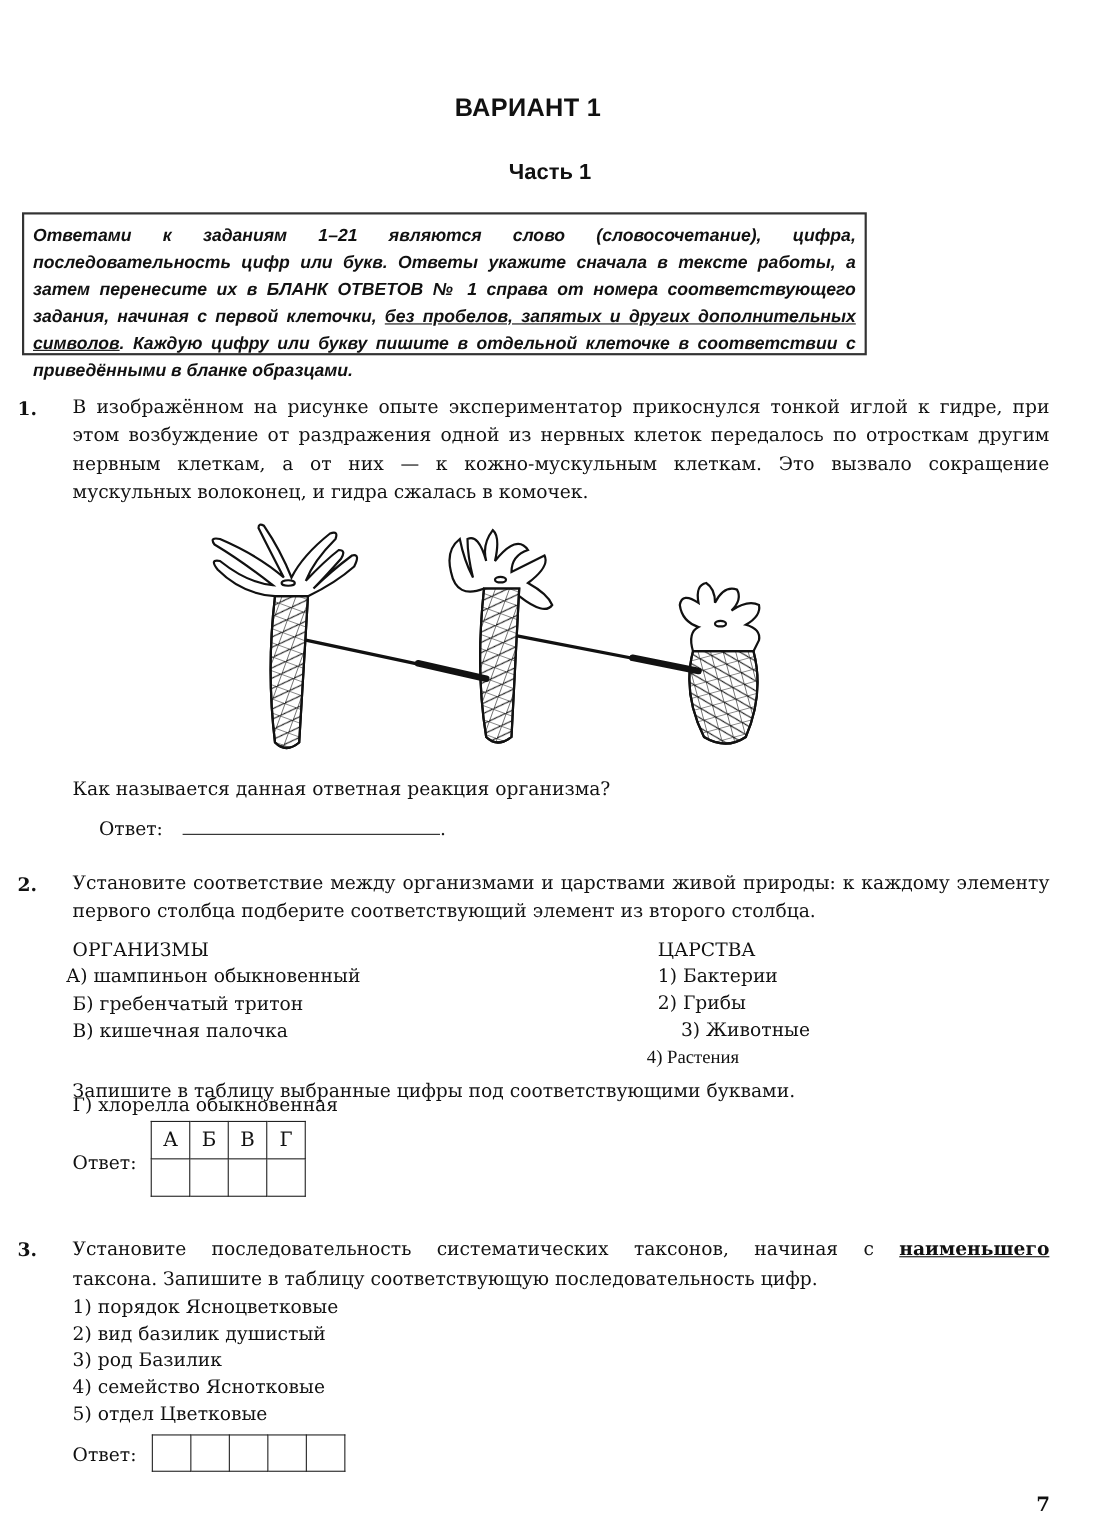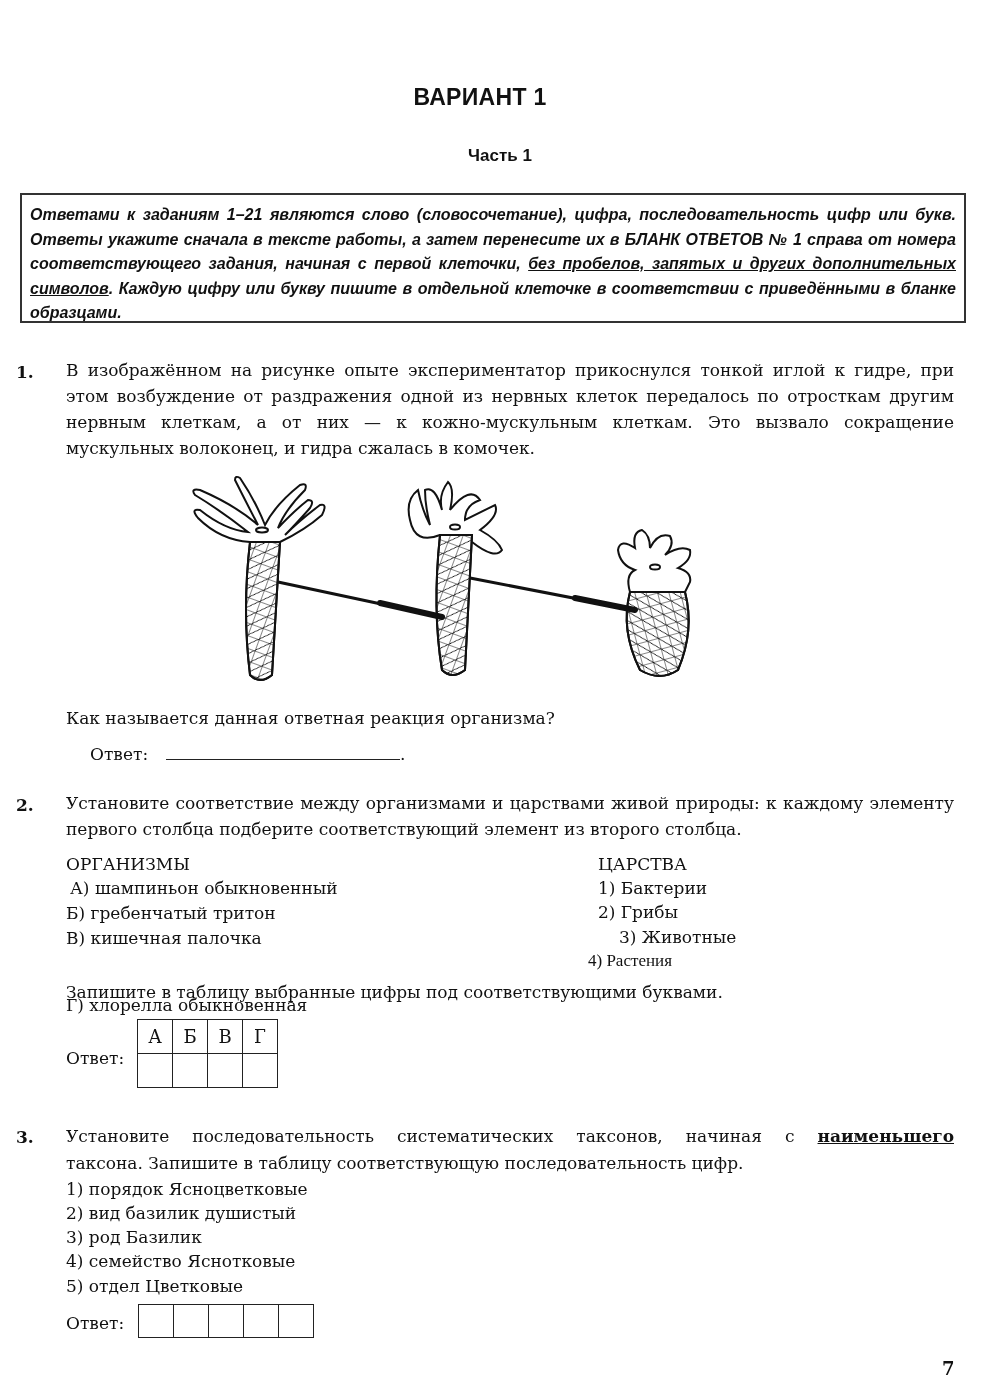--- a/index.html
+++ b/index.html
@@ -2,23 +2,23 @@
 <html><head>
 <meta charset="utf-8">
 <style>
   html, body { margin: 0; padding: 0; background: #fff; }
   body { width: 1000px; height: 1394px; position: relative; overflow: hidden; color: #111; }
   .serif { font-family: "DejaVu Serif", "Liberation Serif", serif; }
   .sans { font-family: "Liberation Sans", "DejaVu Sans", sans-serif; }
   .abs { position: absolute; }
 
   .title { left: 0; width: 960px; top: 84px; text-align: center; font-size: 23px; font-weight: bold; letter-spacing: 0.3px; }
-  .subtitle { left: 0; width: 1000px; top: 146px; text-align: center; font-size: 17px; font-weight: bold; }
+  .subtitle { left: 0; width: 1000px; top: 146px; text-align: center; font-size: 20px; font-weight: bold; }
 
-  .notice { left: 20px; top: 193px; width: 946px; height: 130px; border: 2px solid #333; box-sizing: border-box; padding: 8px 8px 0 8px;
+  .notice { left: 20px; top: 193px; width: 768px; height: 130px; border: 2px solid #333; box-sizing: border-box; padding: 8px 8px 0 8px;
     font-size: 16px; font-weight: bold; font-style: italic; line-height: 24.5px; text-align: justify; }
   .notice .u { text-decoration: underline; }
 
   .qnum { left: 16px; font-size: 17px; font-weight: bold; }
   .para { left: 66px; width: 888px; font-size: 17px; line-height: 26px; text-align: justify; }
   .line { font-size: 17px; line-height: 24px; white-space: nowrap; }
 
   .fig { left: 180px; top: 470px; width: 600px; height: 230px; }
 
   .ans-line { display: inline-block; width: 234px; border-bottom: 1px solid #222; height: 16px; vertical-align: baseline; margin-left: 18px; }
@@ -81,21 +81,21 @@
 
 <div class="abs serif line" style="left:66px; top:706px;text-align:center;">Как называется данная ответная реакция организма?</div>
 <div class="abs serif line" style="left:66px; top:742px;margin-left:24px;">
   <span>Ответ:</span><span class="ans-line"></span><span>.</span>
 </div>
 
 <div class="abs serif qnum" style="top:795px;">2.</div>
 <div class="abs serif para" style="top:790px;">Установите соответствие между организмами и царствами живой природы: к каждому элементу первого столбца подберите соответствующий элемент из второго столбца.</div>
 
 <div class="abs serif line" style="left:66px; top:852px;">ОРГАНИЗМЫ</div>
-<div class="abs serif line" style="left:70px; top:876px;">А) шампиньон обыкновенный</div>
+<div class="abs serif line" style="left:60px; top:876px;">А) шампиньон обыкновенный</div>
 <div class="abs serif line" style="left:66px; top:901px;">Б) гребенчатый тритон</div>
 <div class="abs serif line" style="left:66px; top:926px;">В) кишечная палочка</div>
 <div class="abs serif line" style="left:66px; top:950px;margin-top:43px;">Г) хлорелла обыкновенная</div>
 
 <div class="abs serif line" style="left:598px; top:852px;">ЦАРСТВА</div>
 <div class="abs serif line" style="left:598px; top:876px;">1) Бактерии</div>
 <div class="abs serif line" style="left:598px; top:900px;">2) Грибы</div>
 <div class="abs serif line" style="left:598px; top:925px;margin-left:21px;">3) Животные</div>
 <div class="abs serif line" style="left:588px; top:949px;font-family:Liberation Serif, serif;">4) Растения</div>
 

